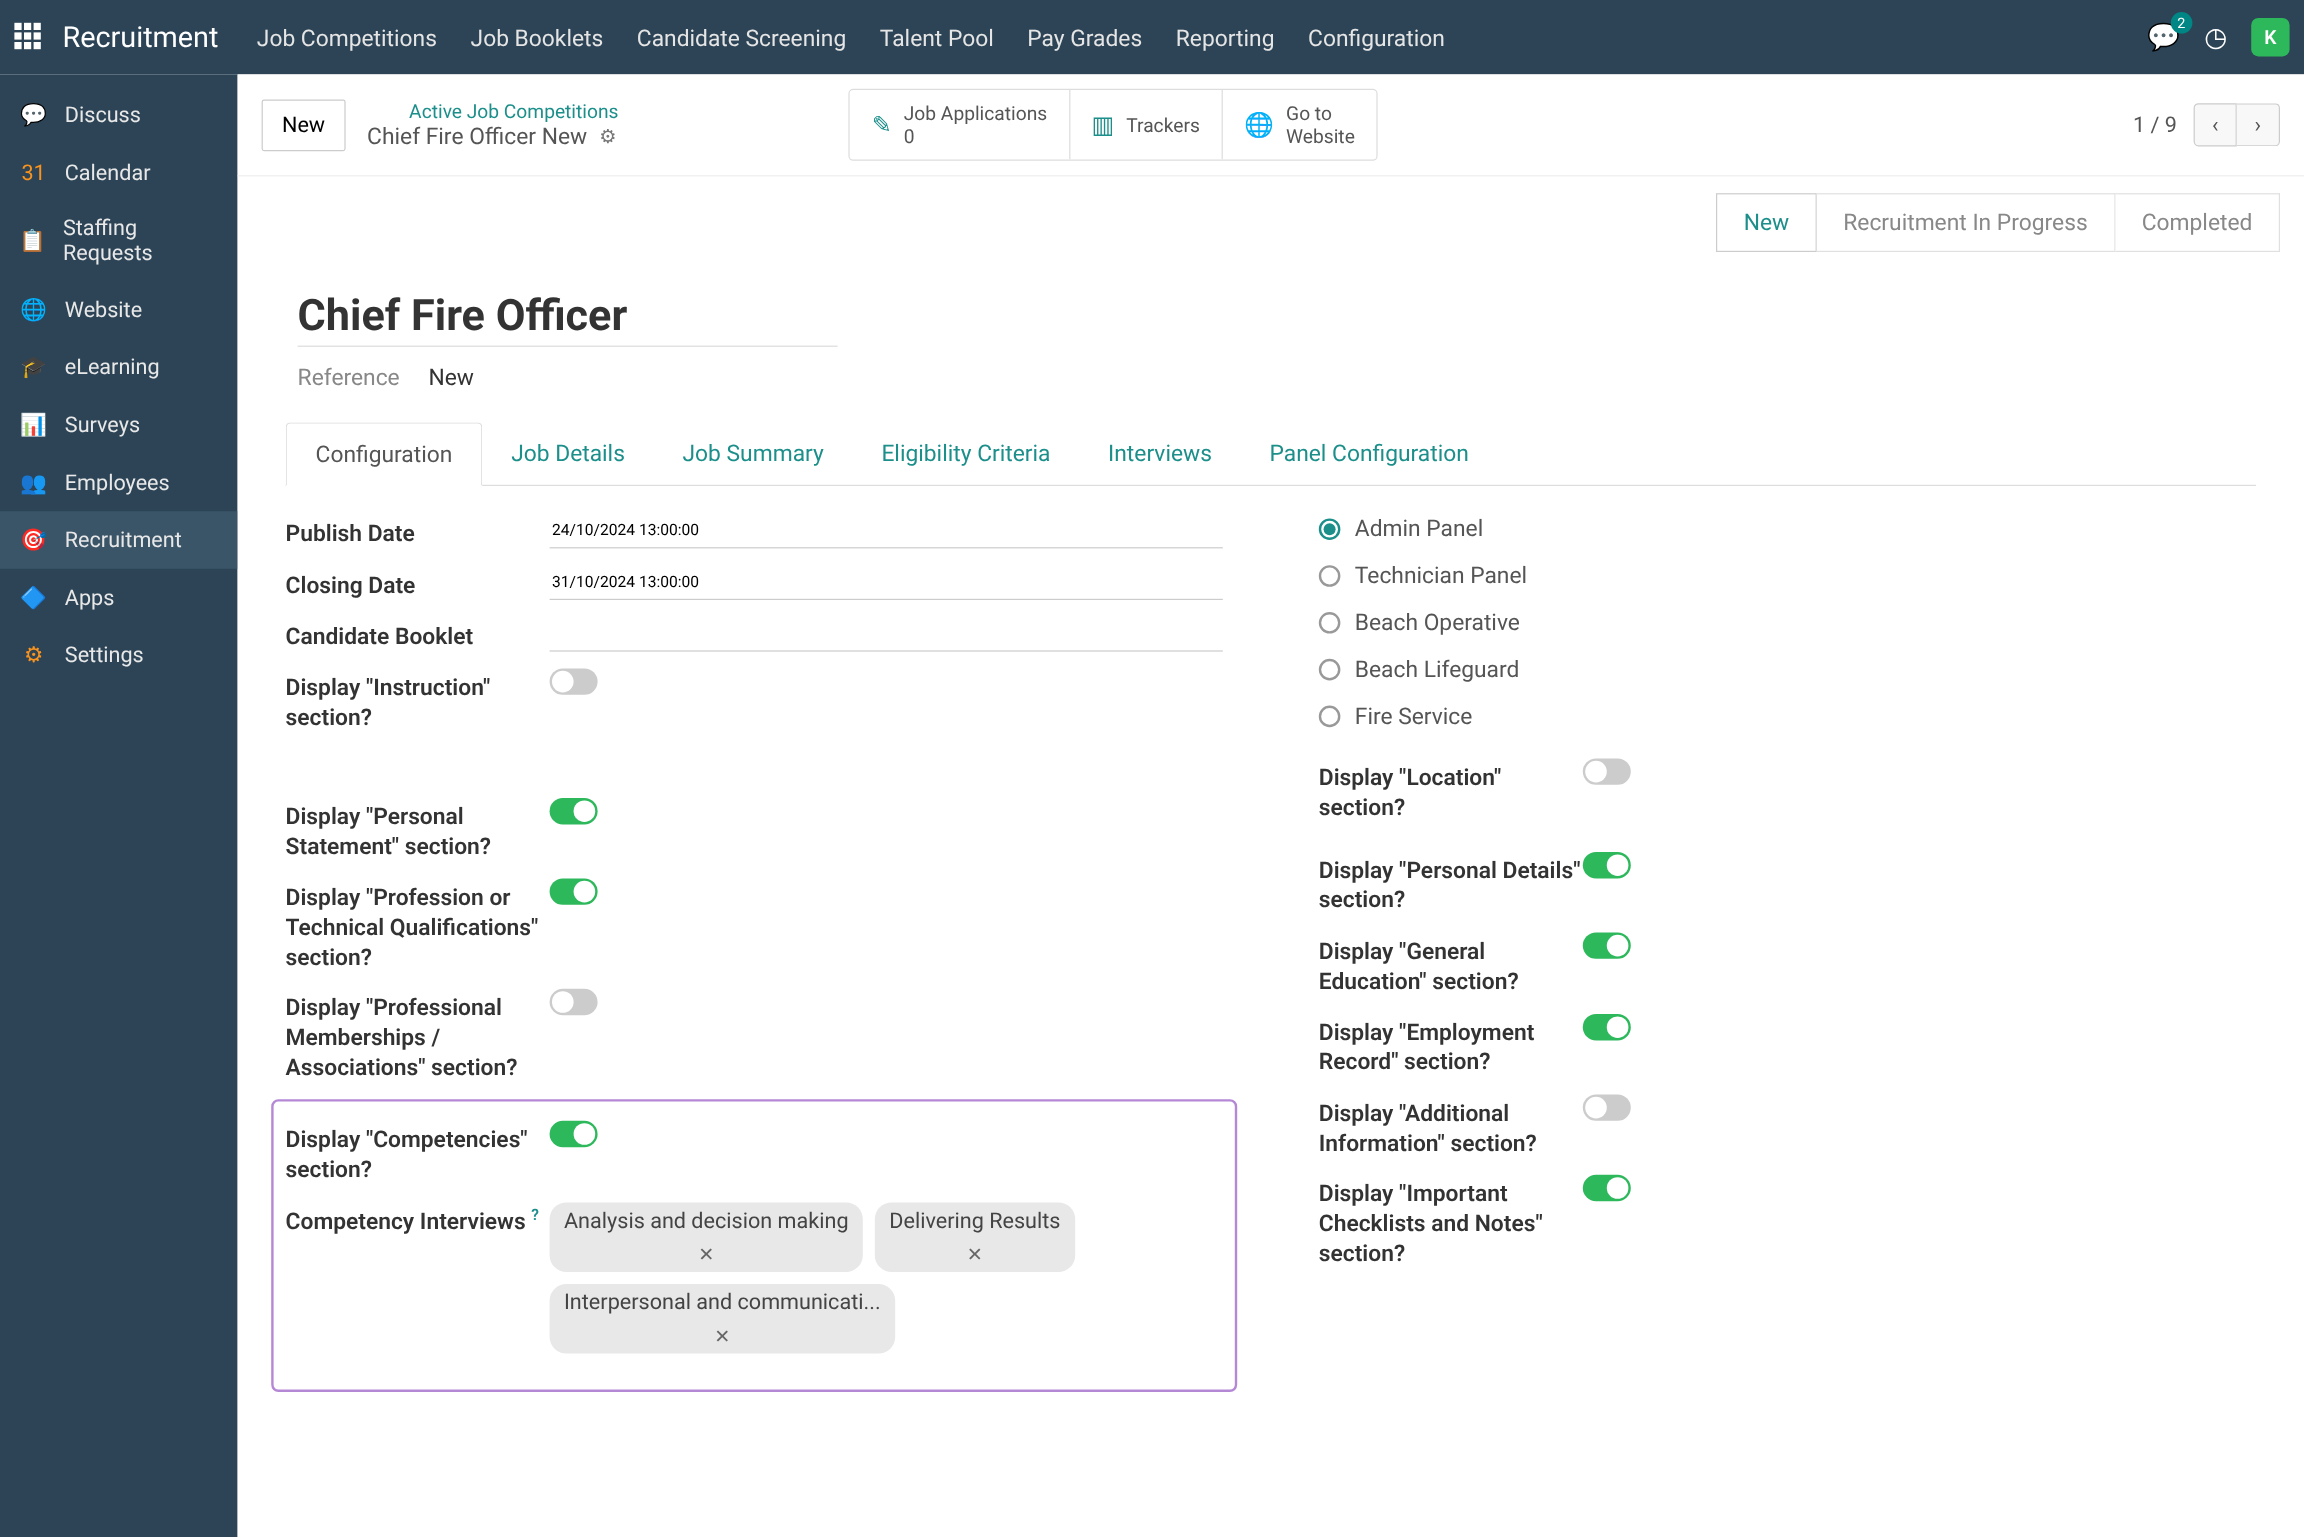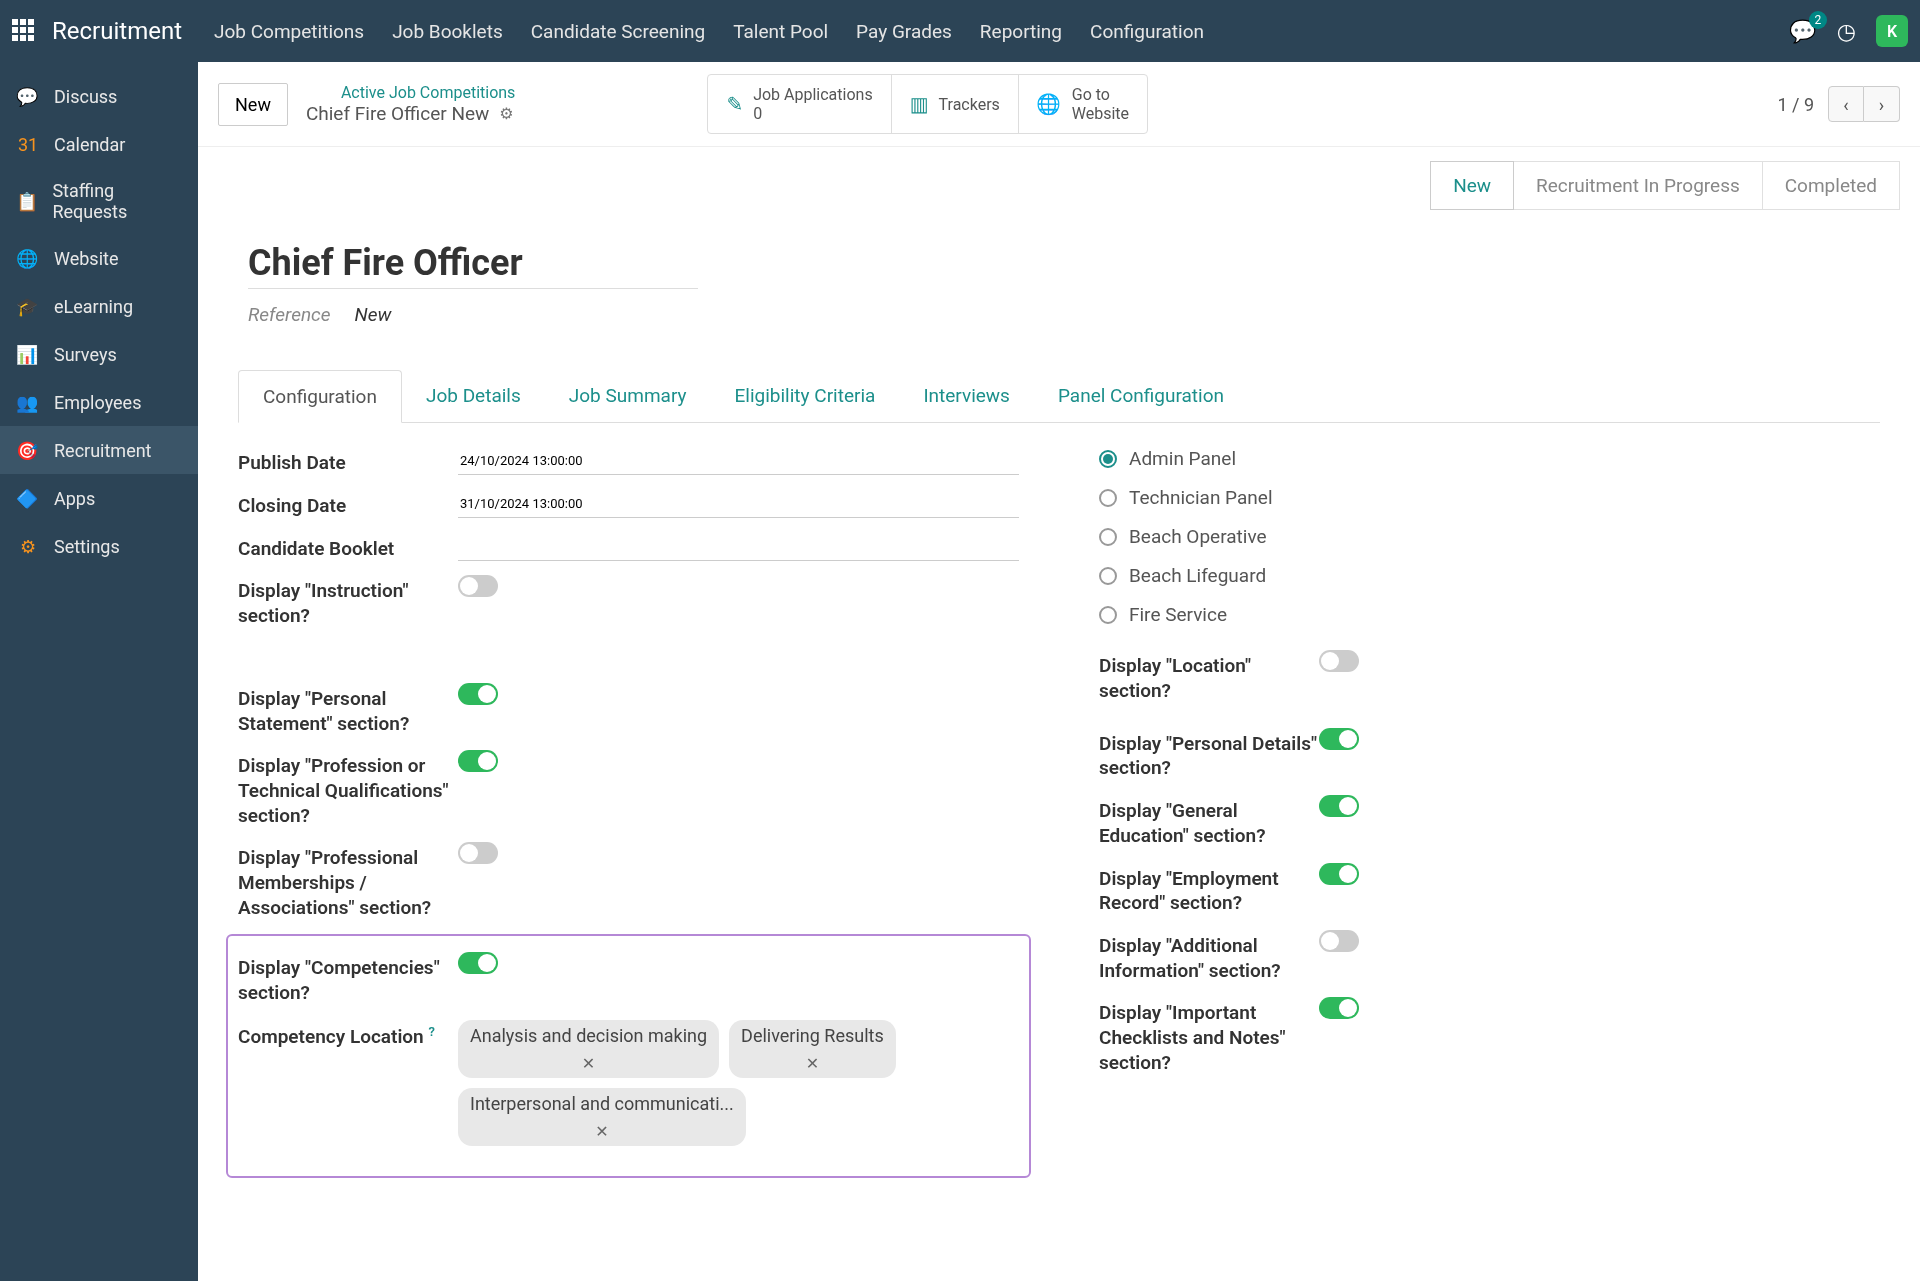--- a/index.html
+++ b/index.html
@@ -49,21 +49,21 @@
 .status-row { display:flex; justify-content:flex-end; padding: 14px 20px 8px; }
 .status-arrow { display:flex; }
 .status-step { padding:12px 22px; font-size:19px; color:#888; background:#fff; border:1px solid #e0e0e0; position:relative; cursor:pointer; }
 .status-step.active { color:#1c8f8b; border-color:#ccc; background:#fff; }
 .status-step:not(:first-child) { border-left:none; }
 
 
 .content { padding: 24px 40px; overflow-y:auto; }
 .record-title { font-size:36px; color:#333; margin-left:10px; margin-bottom:4px; }
 .title-underline { width:450px; border-bottom:1px solid #ddd; margin-left:10px; margin-bottom:14px; }
-.ref-row { display:flex; gap:24px; font-size:19px; margin-left:10px; margin-bottom:44px;font-style:italic; }
+.ref-row { display:flex; gap:24px; font-size:19px; margin-left:10px; margin-bottom:26px; }
 .ref-label { color:#888; }
 .ref-val { color:#333; }
 
 .tabs { display:flex; border-bottom:1px solid #ddd; margin-bottom:24px; }
 .tab { padding:14px 24px; font-size:19px; color:#1c8f8b; cursor:pointer; }
 .tab.active { color:#555; border:1px solid #ddd; border-bottom:1px solid #fff; margin-bottom:-1px; background:#fff; border-radius:4px 4px 0 0; }
 
 .form-grid { display:flex; gap:80px; }
 .col { flex:1; }
 .field-row { display:flex; margin-bottom:14px; align-items:flex-start; }
@@ -272,21 +272,21 @@
             <div class="field-label bold">Display "Professional Memberships / Associations" section?</div>
             <div class="field-val"><span class="toggle"></span></div>
           </div>
 
           <div class="highlight-box">
             <div class="field-row">
               <div class="field-label bold">Display "Competencies" section?</div>
               <div class="field-val"><span class="toggle on"></span></div>
             </div>
             <div class="field-row">
-              <div class="field-label bold"><span>Competency Location</span> <span class="help">?</span></div>
+              <div class="field-label bold"><span>Competency Interviews</span> <span class="help">?</span></div>
               <div class="field-val">
                 <div class="tags" id="competency-tags">
                     <div class="tag">
                       <span>Analysis and decision making</span>
                       <span class="tag-x">✕</span>
                     </div>
                     <div class="tag">
                       <span>Delivering Results</span>
                       <span class="tag-x">✕</span>
                     </div>

